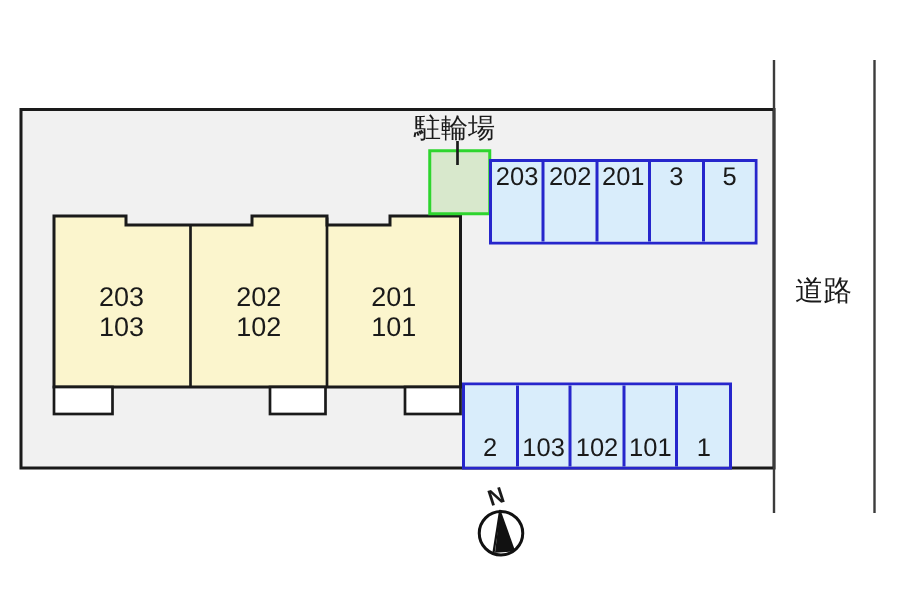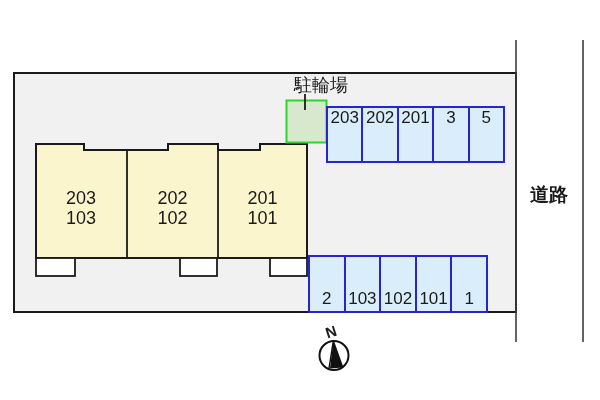--- a/index.html
+++ b/index.html
@@ -27,23 +27,23 @@
   .prow-bottom .pcell{align-items:flex-end;}
   .pnum{font-size:17px;line-height:20px;white-space:nowrap;}
   .prow-bottom .pnum{margin-bottom:2px;}
   
   .unit-label{z-index:4;text-align:center;font-size:18px;line-height:20px;top:188px;}
   .unit-label.u1{left:36px;width:90px;}
   .unit-label.u2{left:127px;width:91px;}
   .unit-label.u3{left:218px;width:89px;}
   
   .kanji{z-index:4;font-size:19px;line-height:20px;text-align:center;white-space:nowrap;}
-  .lbl-bicycle{left:258px;top:75px;width:90px;font-size:18px;text-align:right;}
+  .lbl-bicycle{left:258px;top:75px;width:90px;font-size:18px;}
   .lbl-parking{left:346px;top:197px;width:114px;}
-  .lbl-road{left:519px;top:185px;width:60px;font-weight:bold;}
+  .lbl-road{left:519px;top:185px;width:60px;}
   .lbl-north{
     z-index:4;left:316px;top:323px;width:30px;text-align:center;
     font-size:15px;font-weight:bold;transform:rotate(-18deg);
   }
 </style>
 </head>
 <body>
 
 <div class="stage">
 

